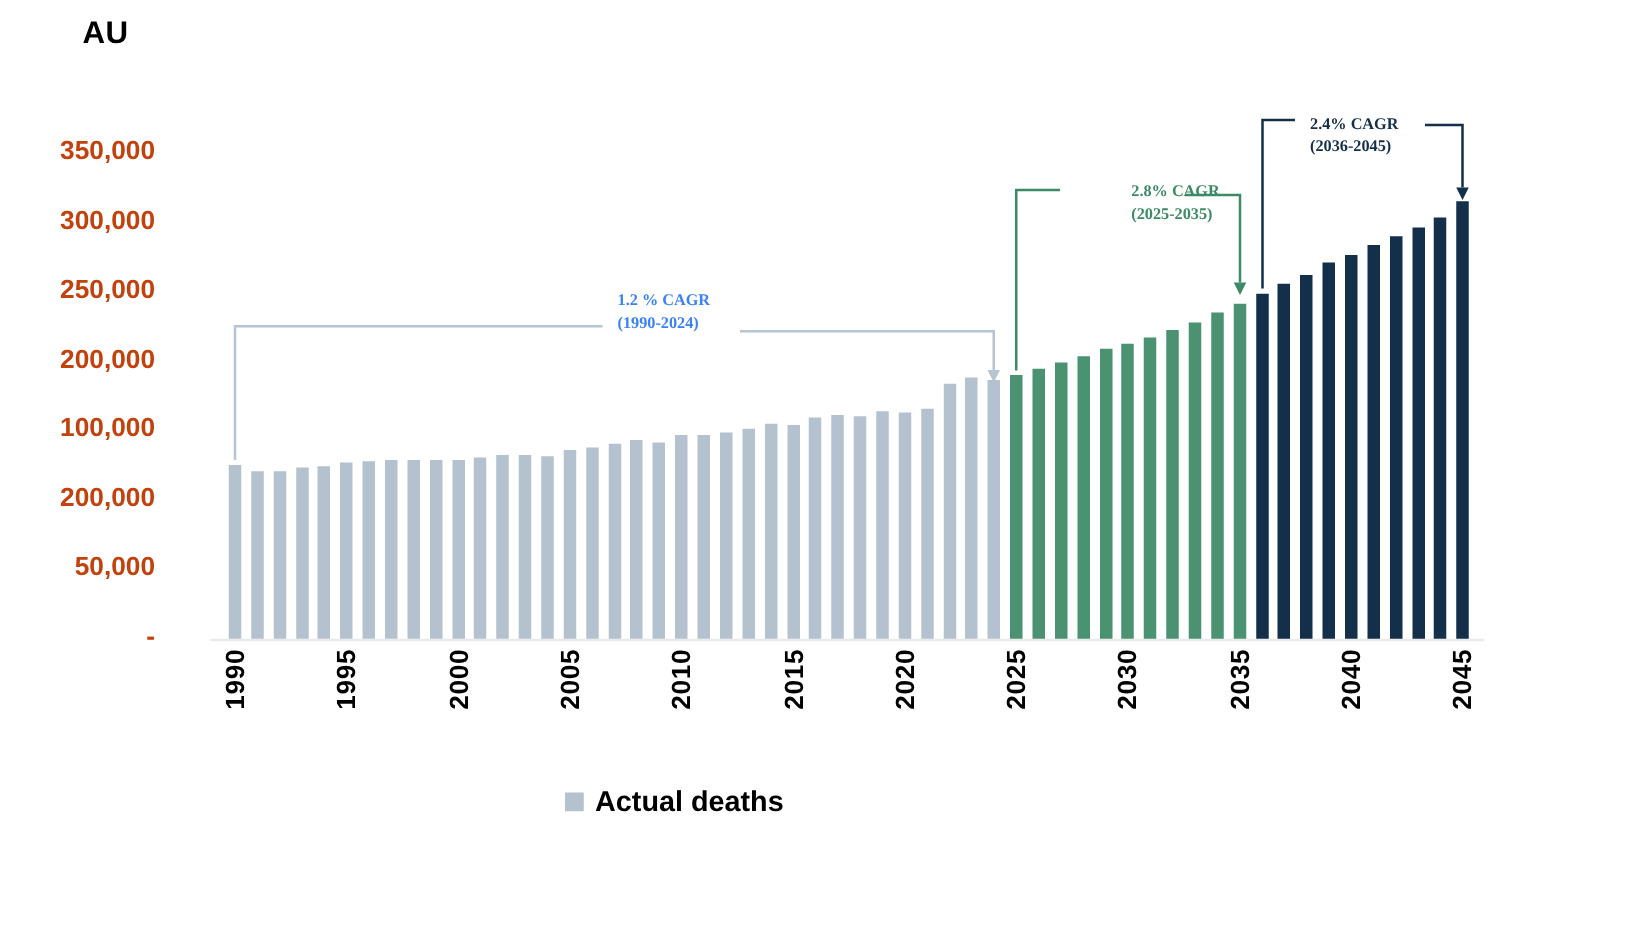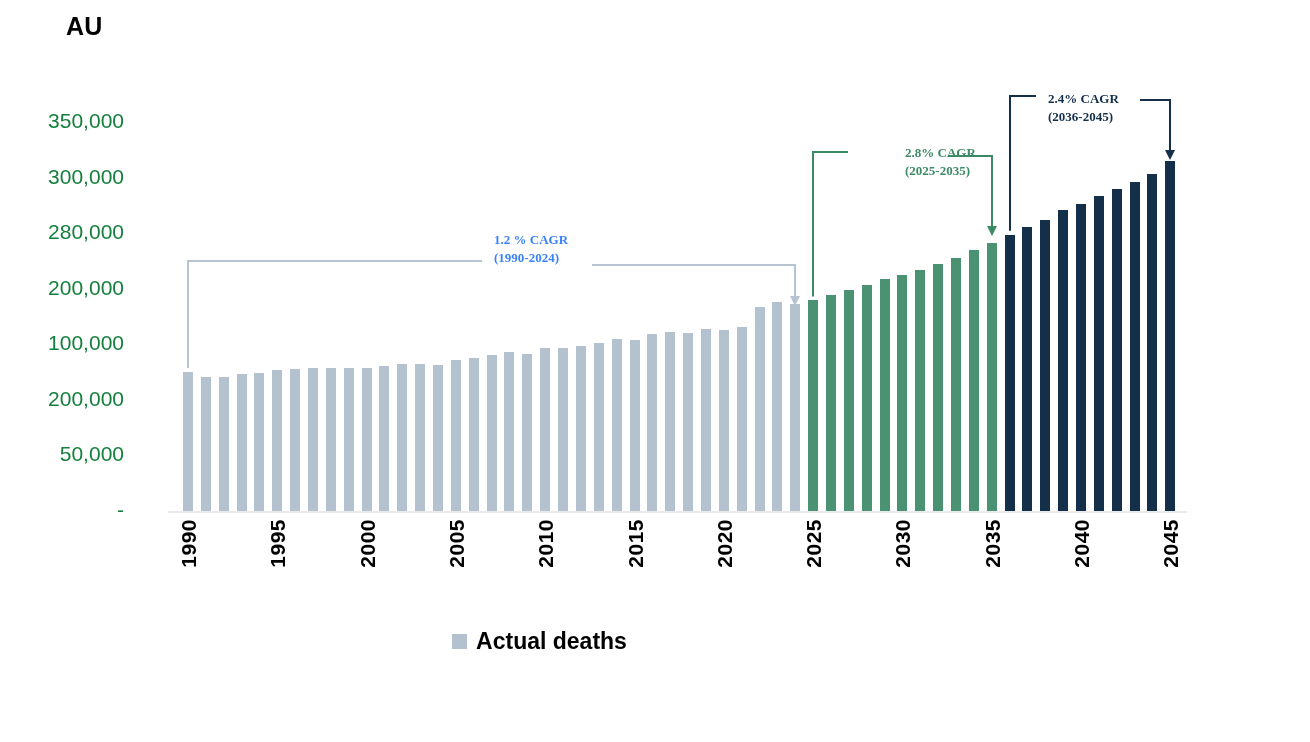--- a/index.html
+++ b/index.html
@@ -10,21 +10,21 @@
   }
   #page-title{
     position:absolute;left:66px;top:12px;
     font-size:25px;font-weight:bold;color:#000000;letter-spacing:0.3px;
   }
 
   
   #chart{position:absolute;left:0;top:0;width:1310px;height:742px;}
   .ylabel-wrap{
     position:absolute;left:0;width:124px;text-align:right;
-    font-size:21px;font-weight:normal;color:#15803d;
+    font-size:21px;font-weight:bold;color:#c2410c;
   }
 
   #baseline{
     position:absolute;left:168px;top:511px;width:1019px;height:2px;
     background:#e8eaec;
   }
 
   .bar{
     position:absolute;bottom:0;width:10px;border-radius:0;
   }
@@ -63,21 +63,21 @@
 </head>
 <body>
 
 <div id="page-title">AU</div>
 
 <div id="chart">
 
   <div id="y-axis-labels">
       <div class="ylabel-wrap" style="top: 109px;">350,000</div>
       <div class="ylabel-wrap" style="top: 164.571px;">300,000</div>
-      <div class="ylabel-wrap" style="top: 220.143px;">280,000</div>
+      <div class="ylabel-wrap" style="top: 220.143px;">250,000</div>
       <div class="ylabel-wrap" style="top: 275.714px;">200,000</div>
       <div class="ylabel-wrap" style="top: 331.286px;">100,000</div>
       <div class="ylabel-wrap" style="top: 386.857px;">200,000</div>
       <div class="ylabel-wrap" style="top: 442.429px;">50,000</div>
       <div class="ylabel-wrap" style="top: 498px;">-</div>
     </div>
 
   <div id="baseline"></div>
 
   <div class="bars-layer" id="bars-layer">

